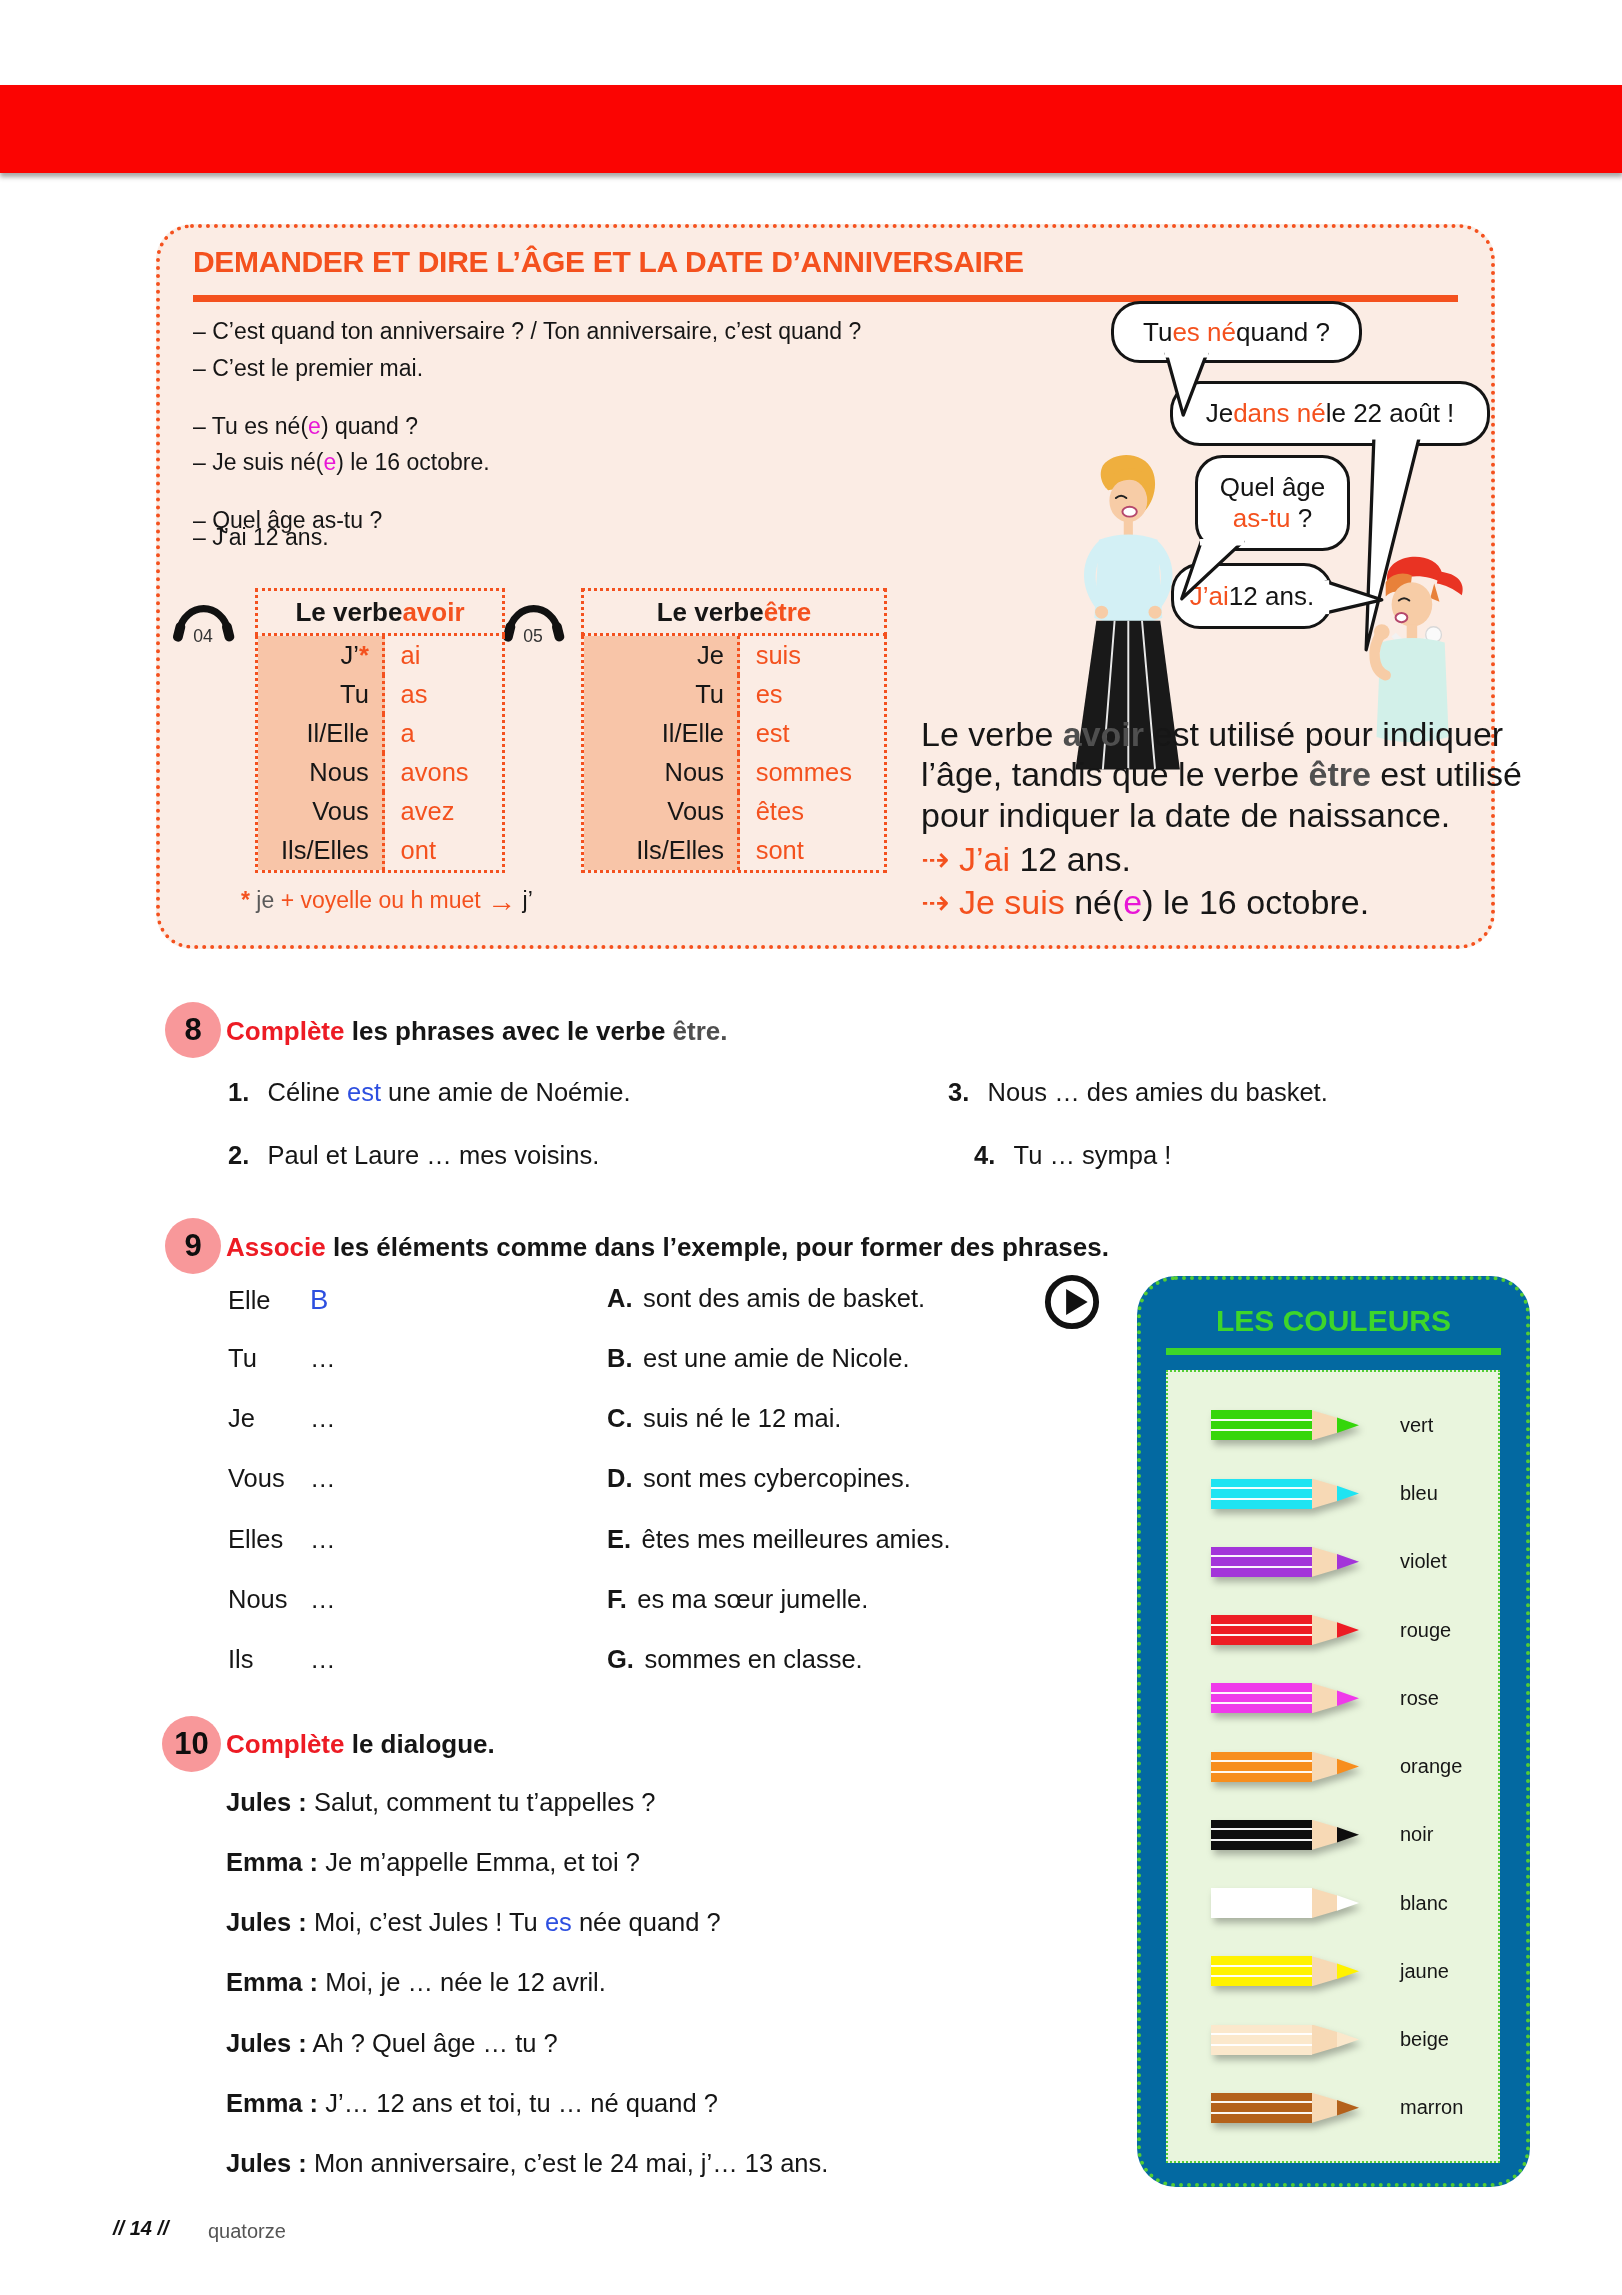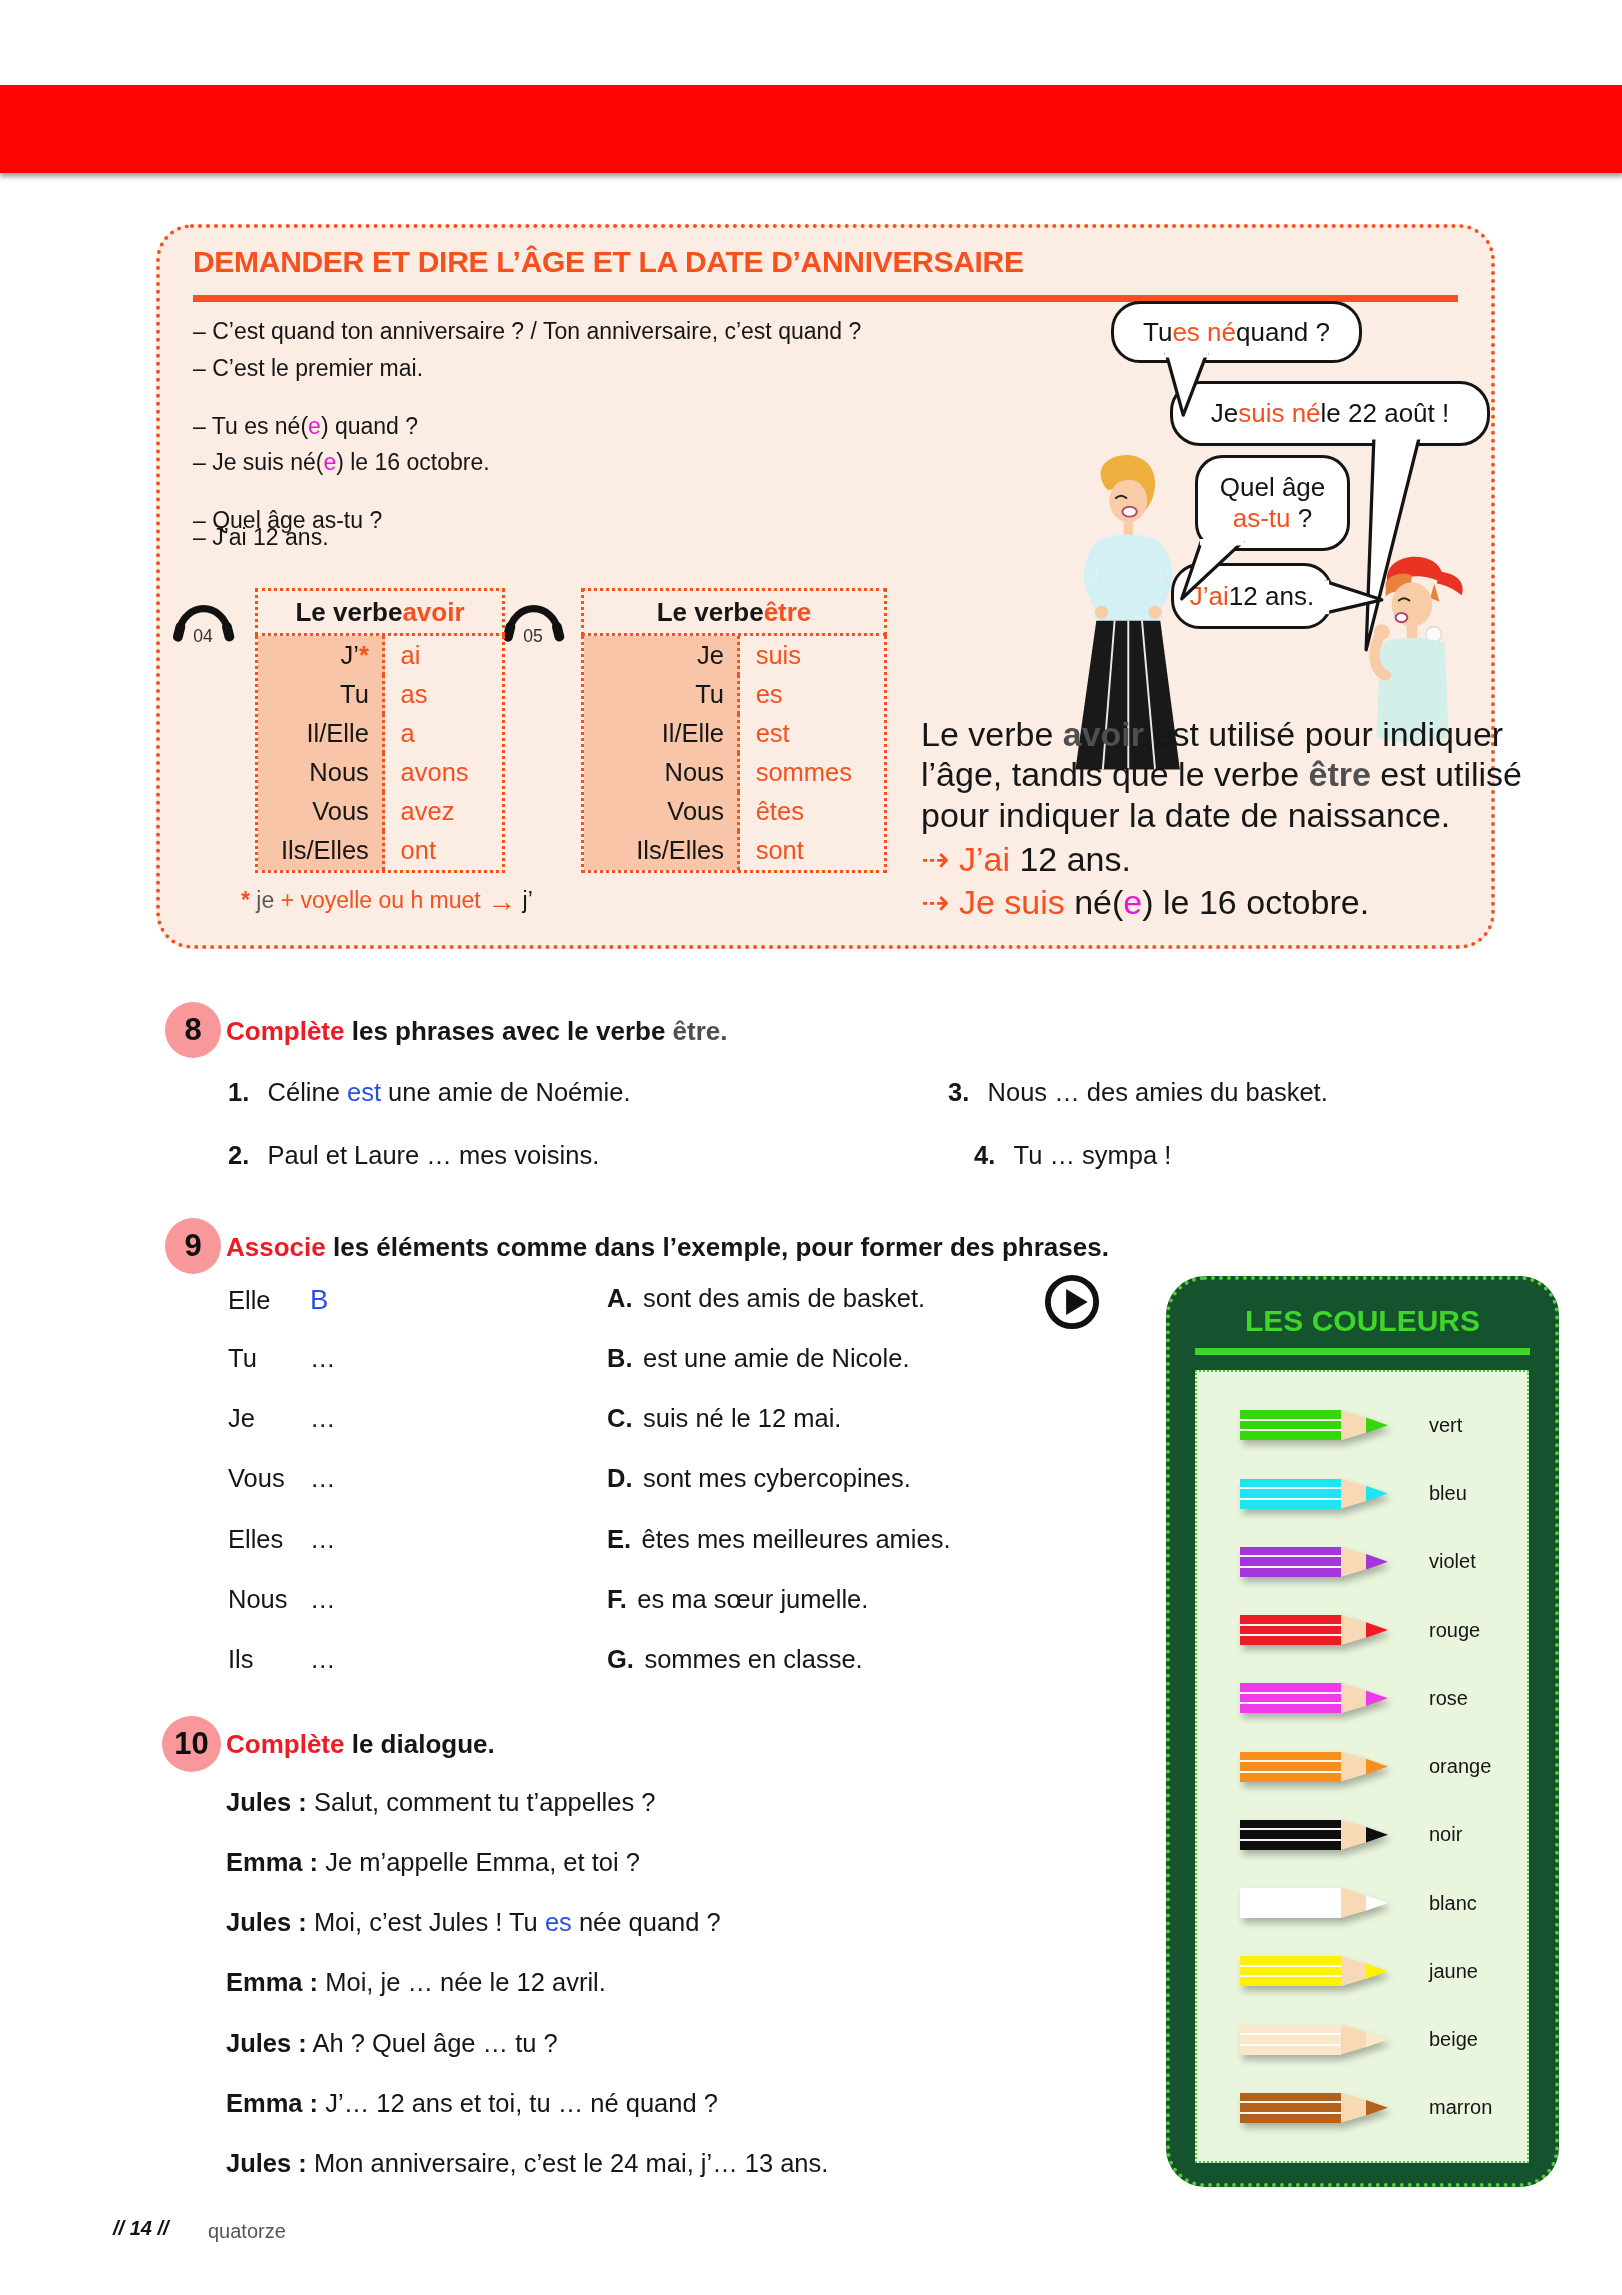--- a/index.html
+++ b/index.html
@@ -37,21 +37,21 @@
   .usage-line{position:absolute;left:921px;font-size:34px;color:#161616;white-space:nowrap;}
   
   .badge{position:absolute;width:56px;height:56px;border-radius:50%;background:#f8989a;display:flex;
          align-items:center;justify-content:center;font-size:31px;font-weight:bold;color:#0e0e0e;}
   .exhead{position:absolute;font-size:26px;font-weight:bold;color:#161616;white-space:nowrap;}
   .red{color:#ed1b24;}
   .exitem{position:absolute;font-size:25.5px;color:#161616;white-space:nowrap;}
   .inum{font-weight:bold;margin-right:18.3px;}
   .letter{font-weight:bold;margin-right:10.5px;}
   
-  #colorsbox{position:absolute;left:1166px;top:1276px;width:393px;height:911px;background:#14532d;
+  #colorsbox{position:absolute;left:1137px;top:1276px;width:393px;height:911px;background:#0369a1;
              border:4.6px dotted #54cd34;border-radius:39px;box-sizing:border-box;}
   .colors-title{position:absolute;left:0;right:0;top:23.6px;text-align:center;font-size:30px;font-weight:bold;color:#3ed62a;}
   .colors-rule{position:absolute;left:25px;right:25px;top:68px;height:7.2px;background:#3ed62a;}
   #colorspanel{position:absolute;left:25px;top:90px;width:334px;height:793px;background:#e9f5dd;
                border:2.6px dotted #54cd34;box-sizing:border-box;display:flex;flex-direction:column;
                justify-content:space-evenly;padding-left:43px;}
   .pencil-row{display:flex;align-items:center;}
   .pencil{position:relative;width:148px;height:30px;filter:drop-shadow(3.9px 5.2px 3.9px rgba(0,0,0,.28));}
   .pencil-body{position:absolute;left:0;top:0;width:101px;height:30px;}
   .pline{position:absolute;left:0;width:101px;height:2px;background:rgba(255,255,255,.95);}
@@ -123,21 +123,21 @@
       <span class="org">es né</span>
       <span> quand ?</span>
   </div>
   <svg class="tail" style="left:1157px;top:351px;" width="59" height="68" viewBox="0 0 90 104">
     <polygon points="14,4 76,4 40,98" fill="#fff" stroke="#141414" stroke-width="5" stroke-linejoin="round"></polygon>
     <rect x="12" y="0" width="66" height="10" fill="#fff"></rect>
   </svg>
 
   <div class="bubble" style="left:1170px;top:381px;width:314px;height:59px;border-radius:30px;">
     <span>Je </span>
-      <span class="org">suis né</span>
+      <span class="org">dans né</span>
       <span> le 22 août !</span>
   </div>
   <svg class="tail" style="left:1328px;top:433px;" width="105" height="222" viewBox="0 0 160 340">
     <polygon points="70,4 140,4 58,332" fill="#fff" stroke="#141414" stroke-width="5" stroke-linejoin="round"></polygon>
     <rect x="66" y="0" width="80" height="10" fill="#fff"></rect>
   </svg>
 
   <div class="bubble" style="left:1195px;top:455px;width:149px;height:90px;border-radius:27.5px;flex-direction:column;line-height:1.2;">
     <span>Quel âge</span>
     <span><span class="org">as-tu</span><span> ?</span></span>

